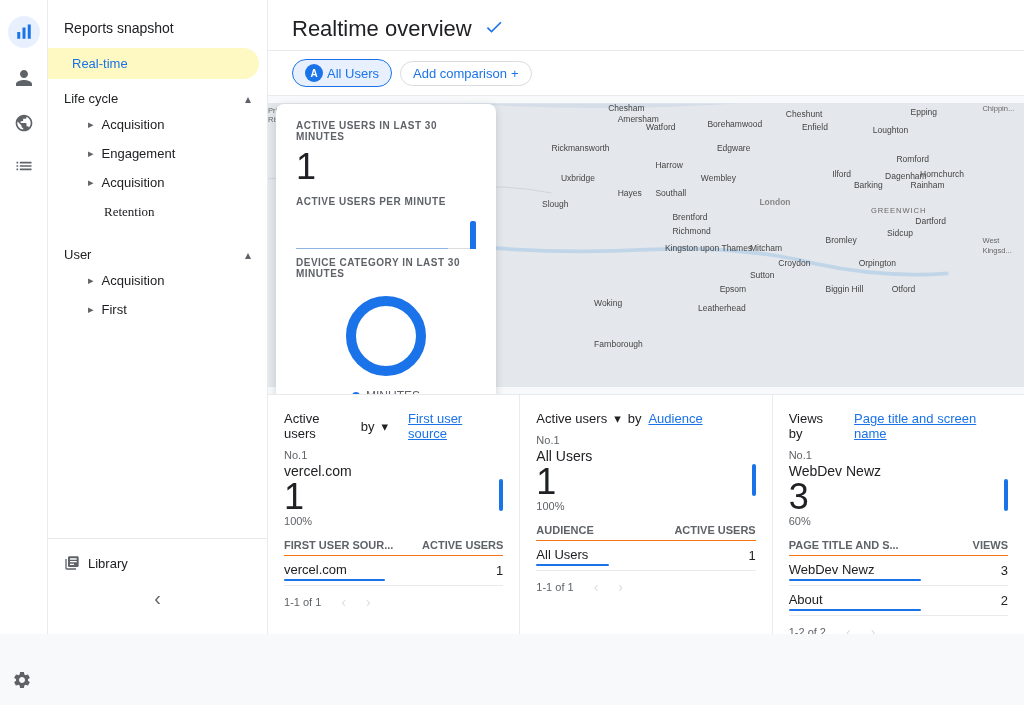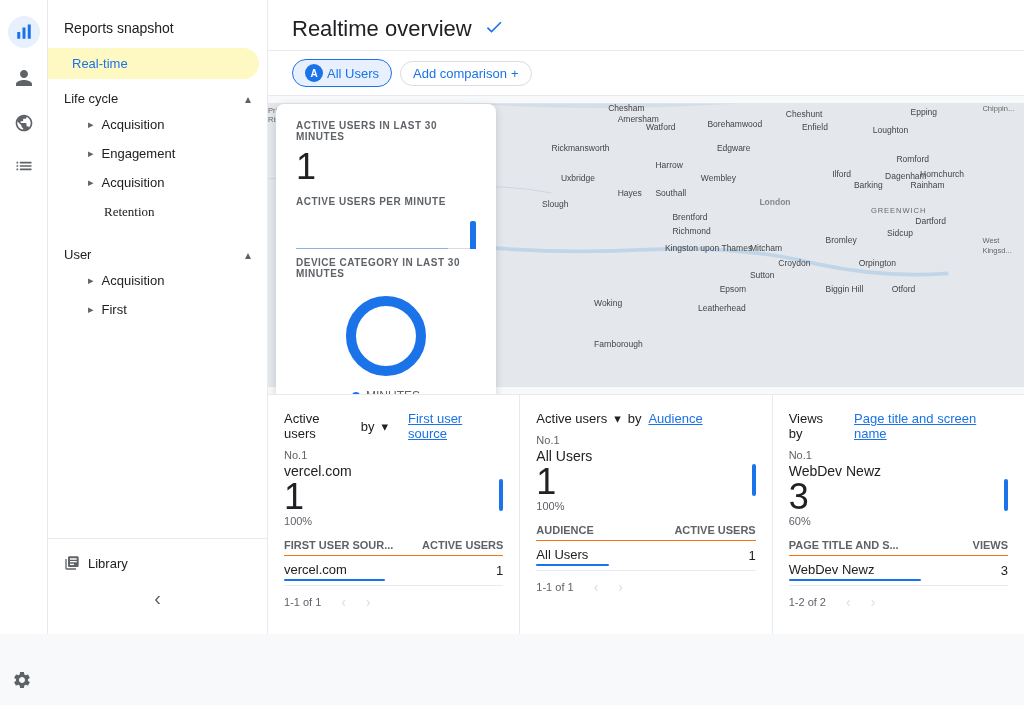--- a/index.html
+++ b/index.html
@@ -373,20 +373,24 @@
               <tr>
                 <th>PAGE TITLE AND S...</th>
                 <th>VIEWS</th>
               </tr>
             </thead>
             <tbody id="card3-tbody">
                 <tr>
                   <td style="position: relative; padding-bottom: 4px;">WebDev Newz<div style="height: 2px; background: rgb(26, 115, 232); width: 80%; margin-top: 2px; border-radius: 1px;"></div></td>
                   <td style="text-align: right;">3</td>
                 </tr>
+                <tr>
+                  <td style="position: relative; padding-bottom: 4px;">About<div style="height: 2px; background: rgb(26, 115, 232); width: 80%; margin-top: 2px; border-radius: 1px;"></div></td>
+                  <td style="text-align: right;">2</td>
+                </tr>
               </tbody>
           </table>
           <div class="pagination">
             <span>1-2 of 2</span>
             <span class="pg-arrow disabled">‹</span>
             <span class="pg-arrow disabled">›</span>
           </div>
         </div>
 
       </div>

